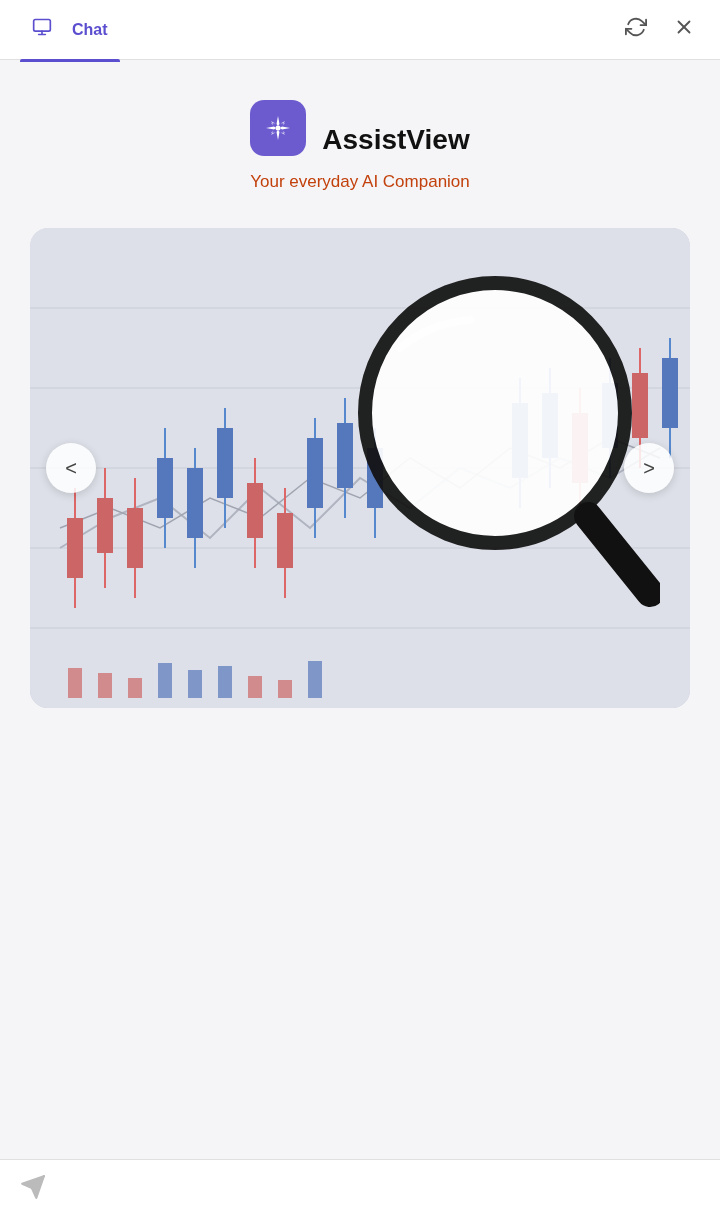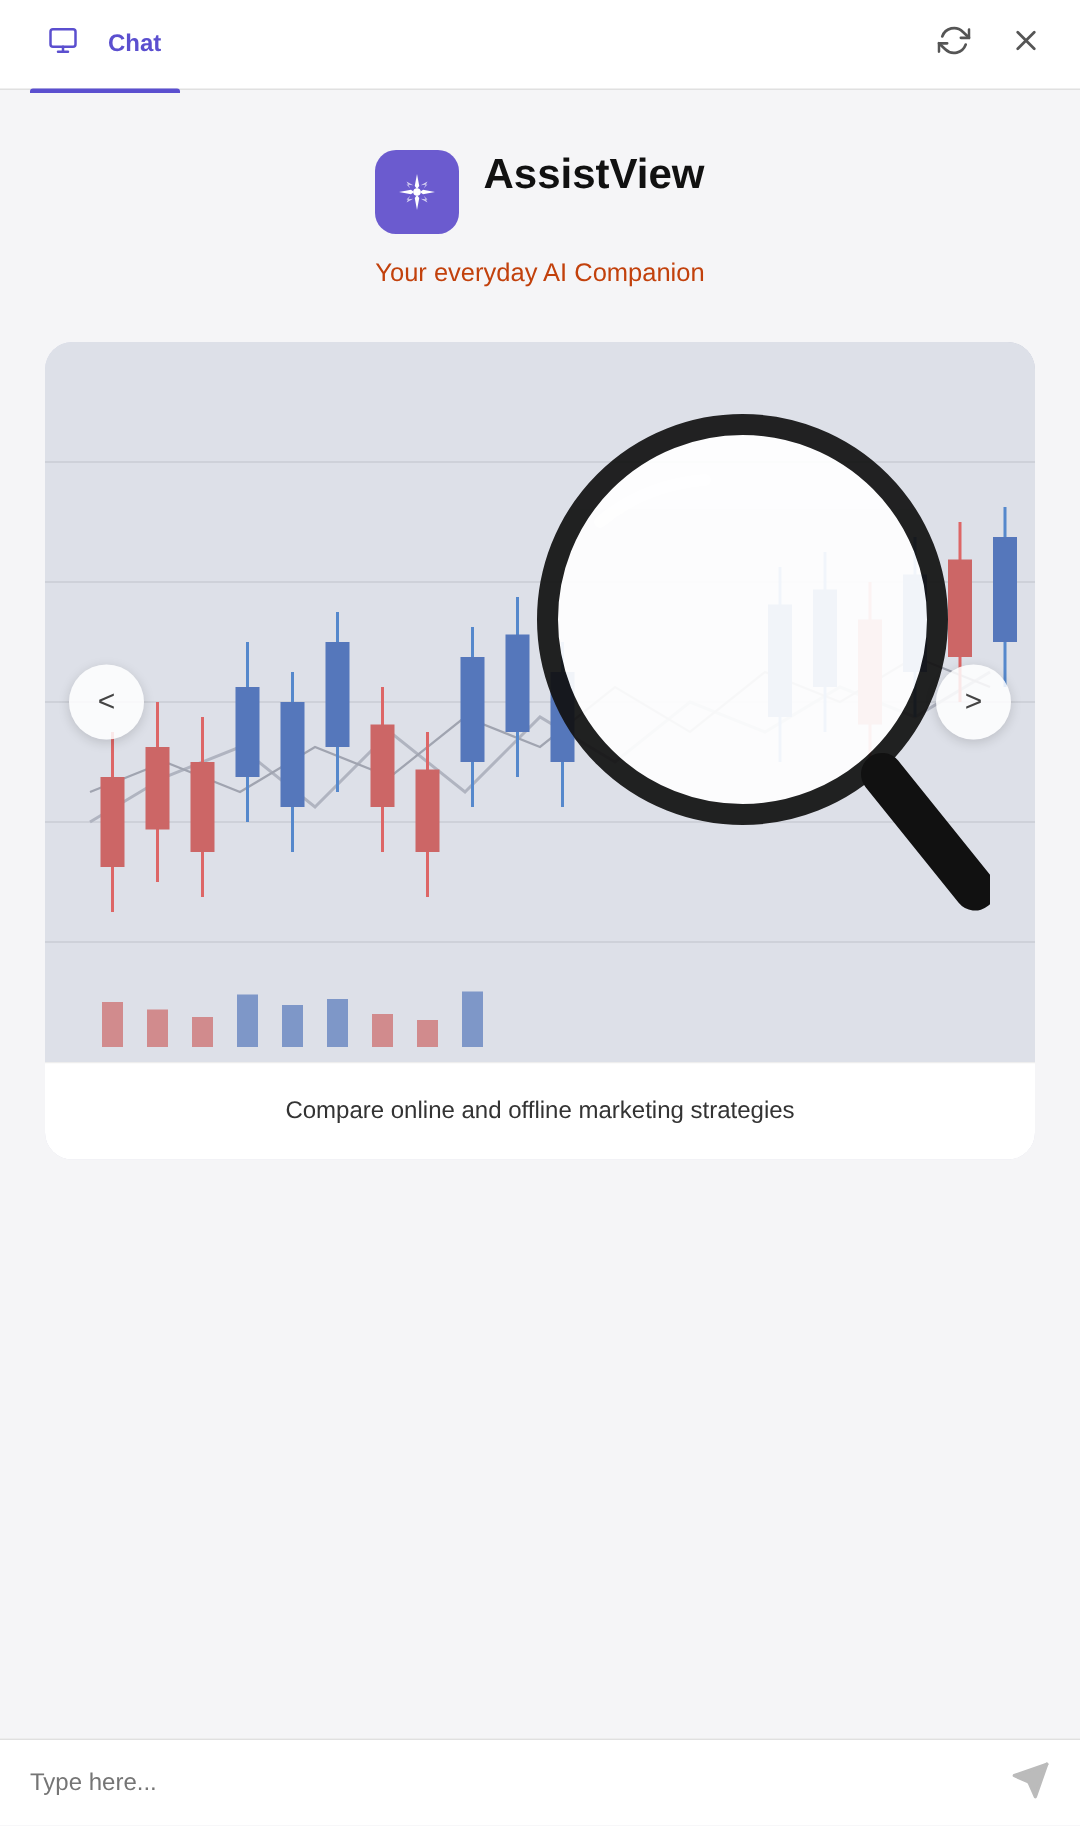--- a/index.html
+++ b/index.html
@@ -93,21 +93,21 @@
       flex-direction: column;
       align-items: center;
       padding: 40px 30px 0;
       background: #f5f5f7;
       overflow-y: auto;
     }
 
     
     .branding {
       display: flex;
-      align-items: flex-start;
+      align-items: flex-end;
       gap: 16px;
       margin-bottom: 16px;
     }
 
     .app-icon {
       width: 56px;
       height: 56px;
       background: #6b5bcf;
       border-radius: 14px;
       display: flex;
@@ -392,30 +392,26 @@
       </div>
 
       <button class="carousel-nav prev">
         <span>&lt;</span>
       </button>
       <button class="carousel-nav next">
         <span>&gt;</span>
       </button>
     </div>
 
-    <div class="carousel-caption">
-      <span>Compare online and offline marketing strategies</span>
-    </div>
   </div>
 
   <div class="spacer"></div>
 </main>
 
 <footer class="chat-footer">
-  <input class="chat-input" type="text" placeholder="Type here..." style="">
   <button class="send-button">
     <span>
       <svg viewBox="0 0 24 24" fill="none" stroke="#aaa" stroke-width="2" stroke-linecap="round" stroke-linejoin="round">
         <line x1="22" y1="2" x2="11" y2="13"></line>
         <polygon points="22 2 15 22 11 13 2 9 22 2" fill="#bbb" stroke="#bbb"></polygon>
       </svg>
     </span>
   </button>
 </footer>
 

